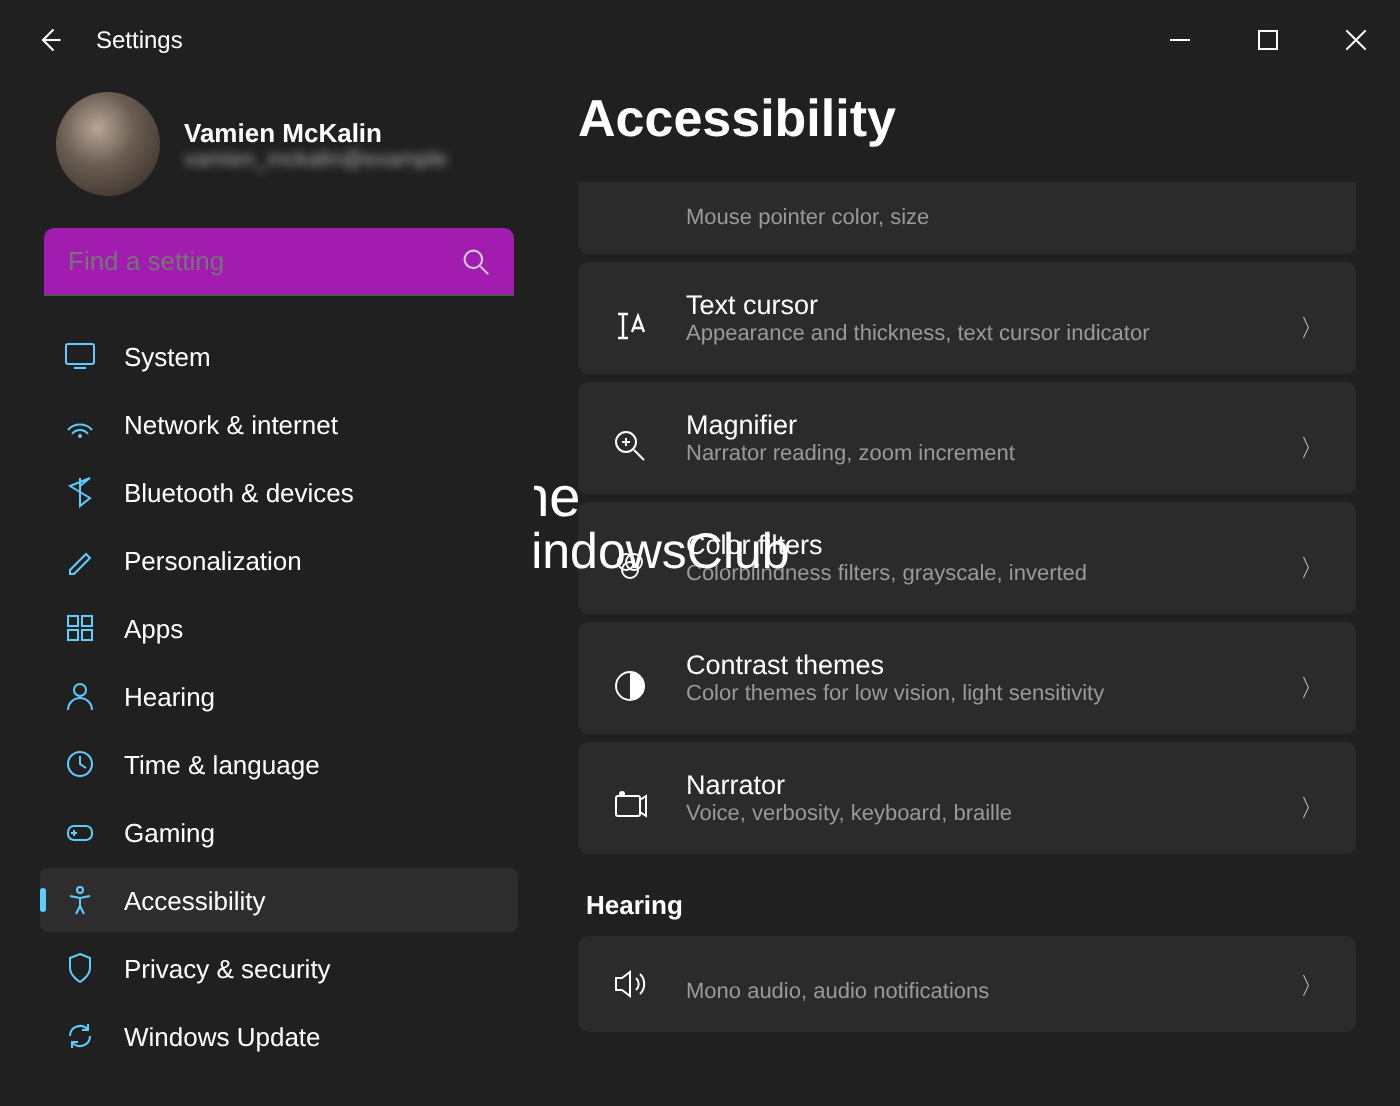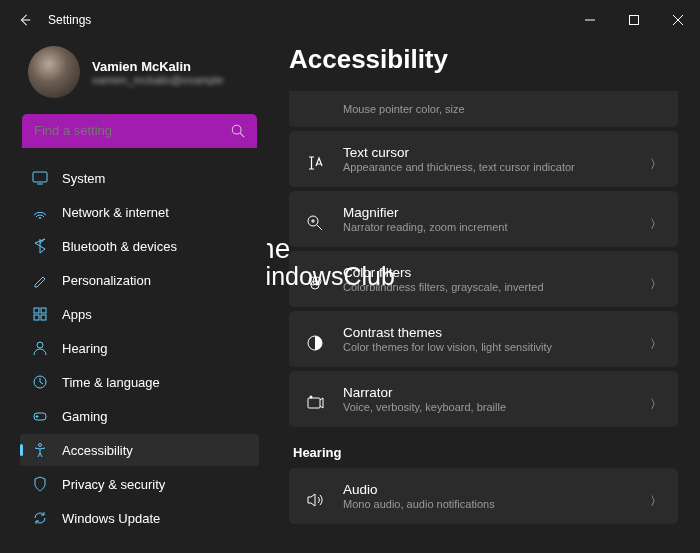--- a/index.html
+++ b/index.html
@@ -276,21 +276,20 @@
     <div class="section-header">Hearing</div>
 
     <div class="card">
       <span class="cicon">
           <svg width="18" height="18" viewBox="0 0 18 18">
             <path d="M2 6h3l4-3v12l-4-3H2V6z" stroke="#fff" fill="none"></path>
             <path d="M12 6a4 4 0 010 6M14 4a7 7 0 010 10" stroke="#fff" fill="none"></path>
           </svg>
         </span>
       <div class="ctext">
-        <div class="ctitle">Audio</div>
         <div class="cdesc">Mono audio, audio notifications</div>
       </div>
       <span class="chev">〉</span>
     </div>
 
     <div class="watermark">
       <div class="l1">The</div>
       <div class="l2">WindowsClub</div>
     </div>
   </div>

